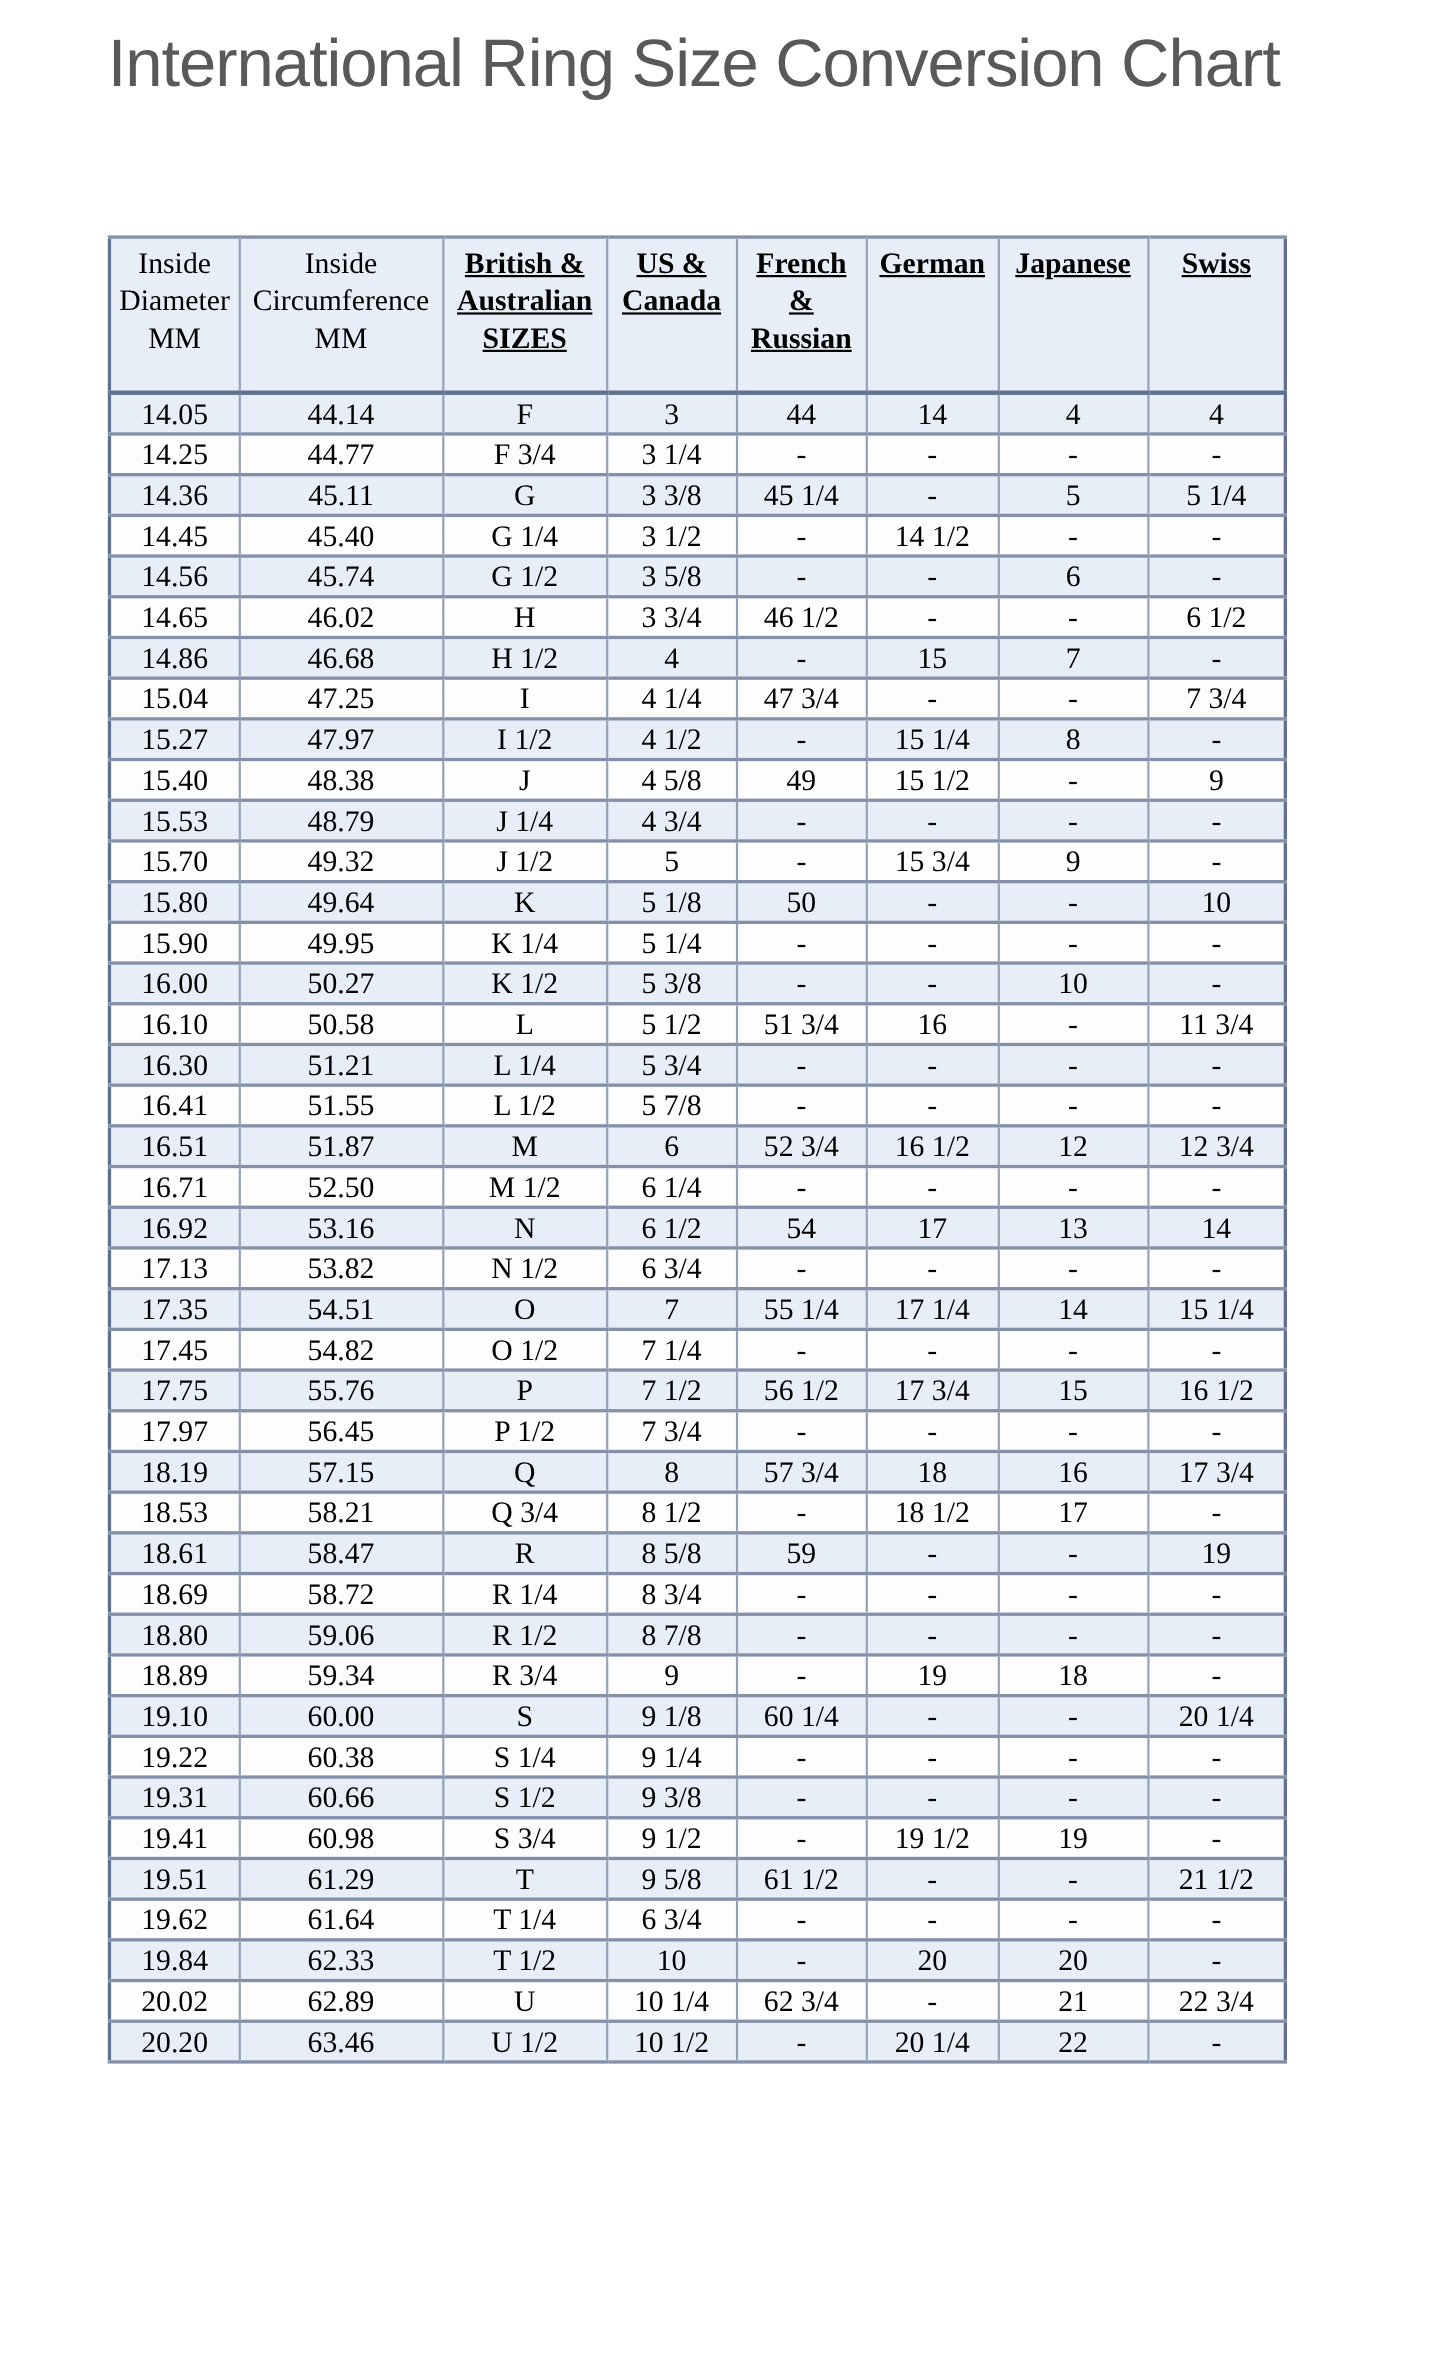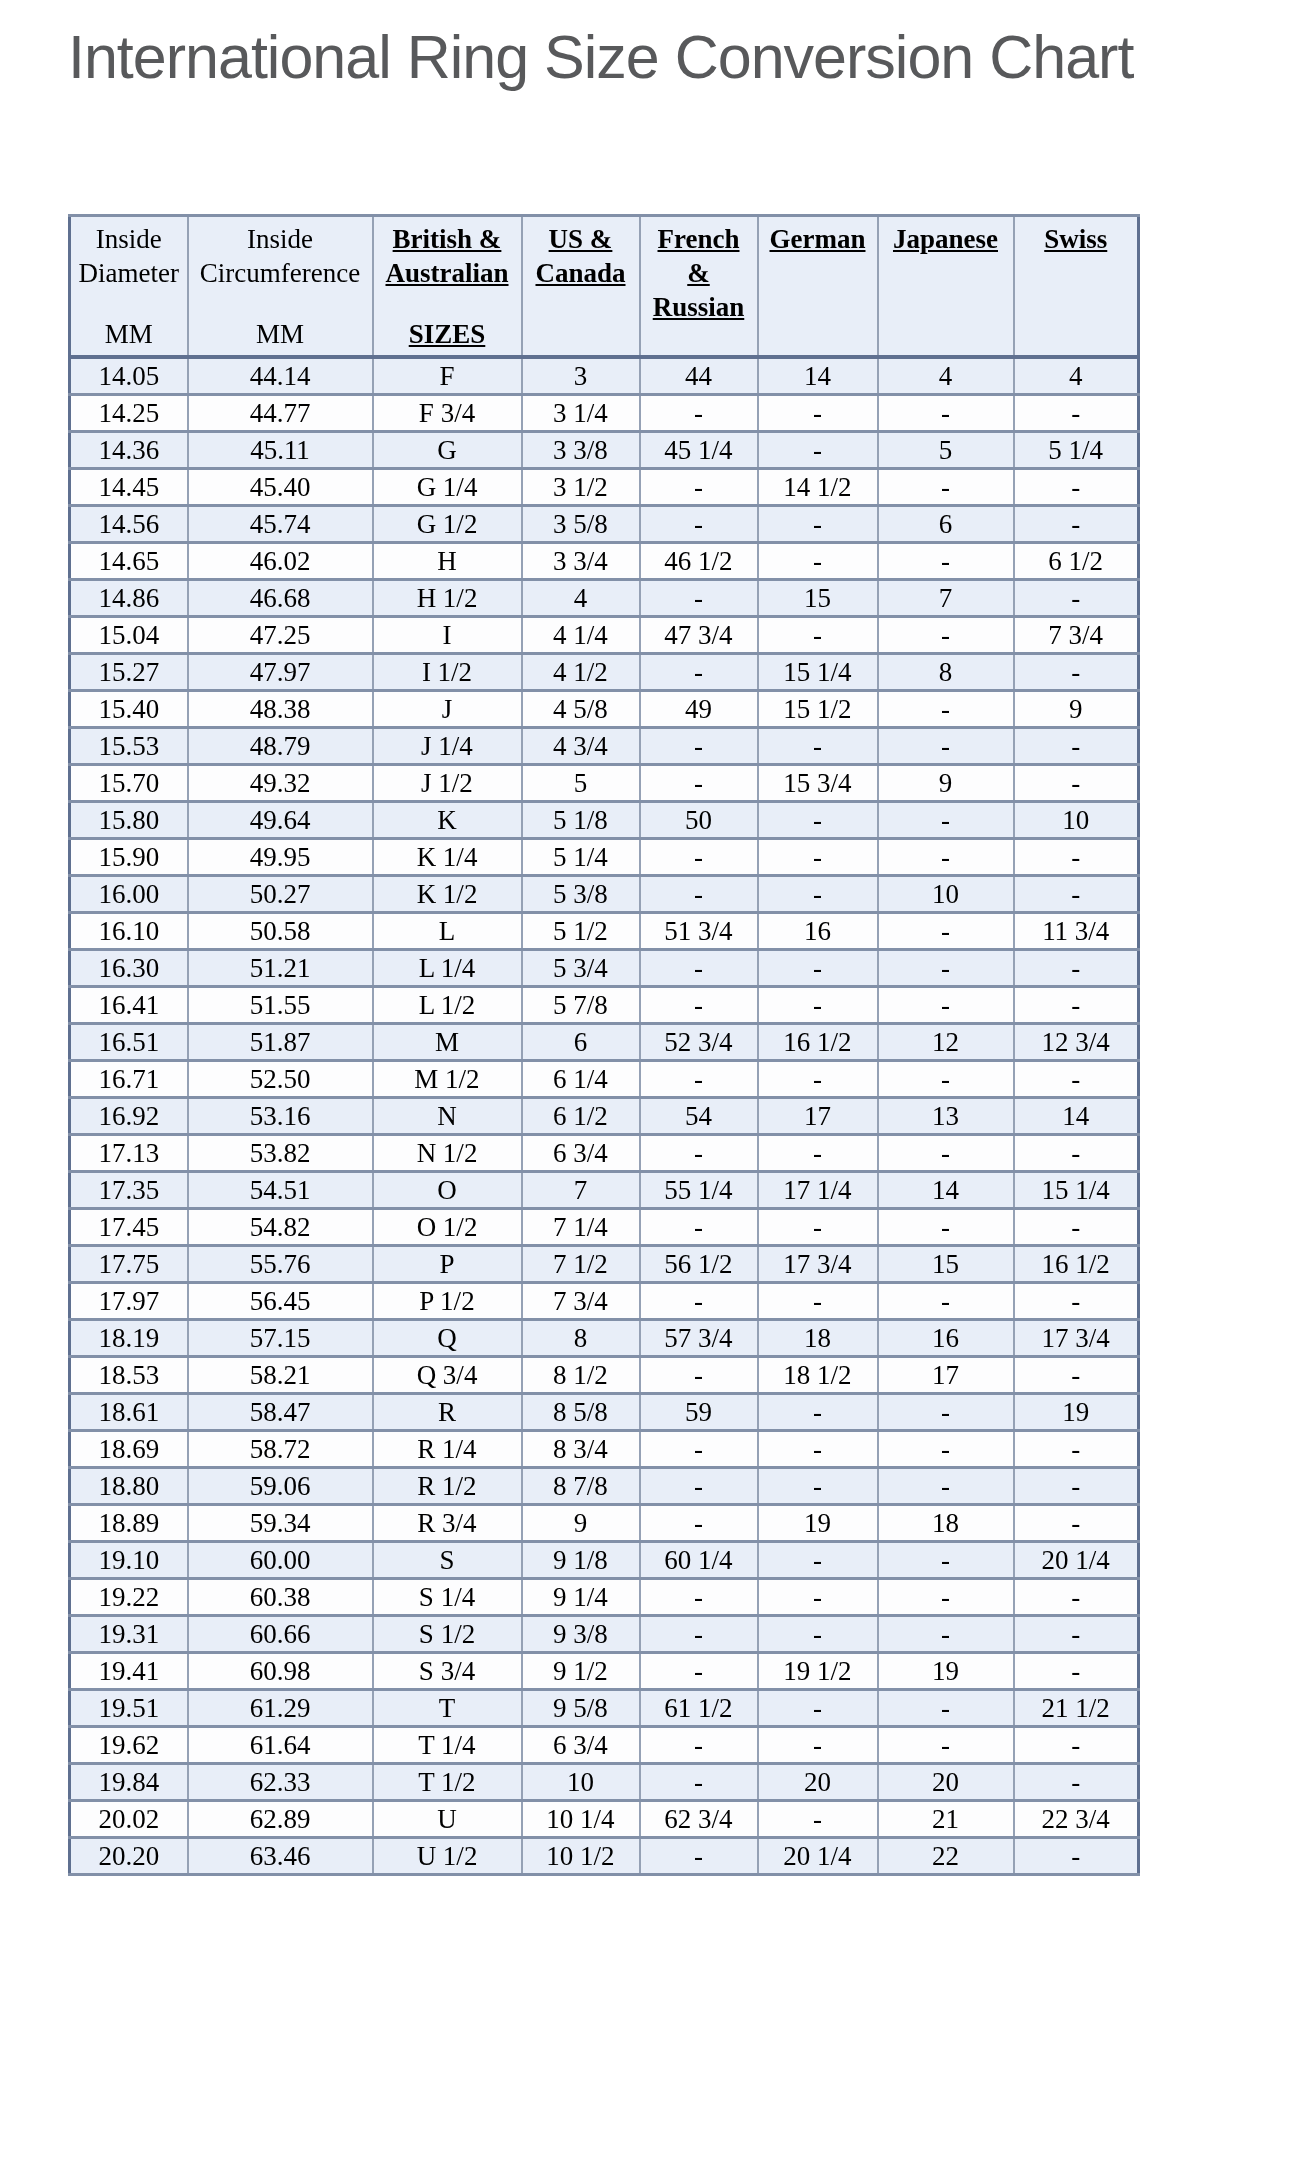--- a/index.html
+++ b/index.html
@@ -7,21 +7,21 @@
     padding: 0;
     background: #ffffff;
     width: 1304px;
     height: 2160px;
     overflow: hidden;
   }
   .page {
     box-sizing: border-box;
     width: 1304px;
     height: 2160px;
-    padding: 22px 0 0 68px;
+    padding: 22px 0 0 98px;
   }
   .page-title {
     font-family: "Liberation Sans", sans-serif;
     font-weight: 400;
     font-size: 61px;
     line-height: 70px;
     letter-spacing: -1px;
     color: #58595b;
     margin: 0;
     width: 1130px;
@@ -50,21 +50,20 @@
     background: #e8eef8;
     font-weight: normal;
     vertical-align: top;
     padding: 0;
     height: 138px;
     border-bottom: 4px solid #5f7090 !important;
   }
   thead th .h-wrap {
     display: flex;
     flex-direction: column;
-    justify-content: space-between;
     align-items: center;
     height: 100%;
     box-sizing: border-box;
     padding: 5px 3px 4px 3px;
     text-align: center;
     line-height: 34px;
   }
   thead th.bold .h-wrap { font-weight: bold; text-decoration: underline; }
   tbody td {
     height: 34px;

